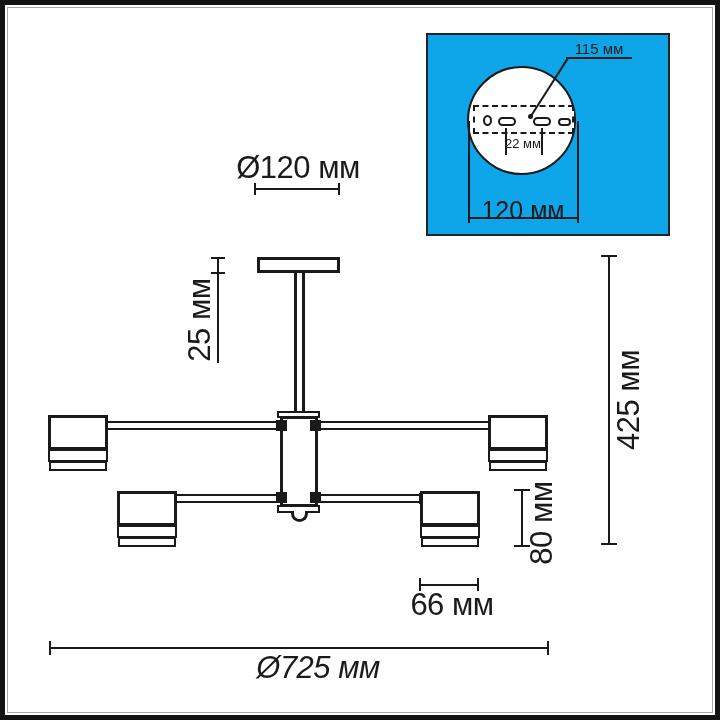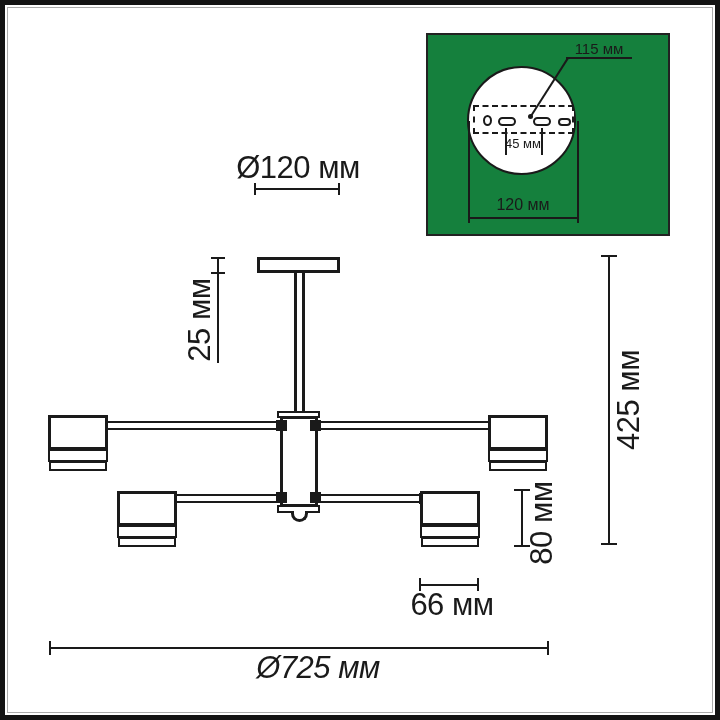--- a/index.html
+++ b/index.html
@@ -24,21 +24,21 @@
   .rot { transform: rotate(-90deg); }
   
   .arm { height: 9px; border-top: 2.5px solid #1a1a1a; border-bottom: 2.5px solid #1a1a1a; background: transparent; }
   .sq { width: 11px; height: 11px; background: #1a1a1a; }
   
   .lamp { width: 60px; height: 56px; }
   .lamp-shade { position: absolute; left: 0; top: 0; width: 60px; height: 35px; border: 3px solid #1a1a1a; background: #fff; box-sizing: border-box; }
   .lamp-ring1 { position: absolute; left: 0; top: 34px; width: 60px; height: 13px; border: 2.5px solid #1a1a1a; background: #fff; box-sizing: border-box; }
   .lamp-ring2 { position: absolute; left: 1px; top: 46px; width: 58px; height: 10px; border: 2.5px solid #1a1a1a; background: #fff; box-sizing: border-box; }
   
-  .inset-box { border: 2px solid #222222; background: #15803d; }
+  .inset-box { border: 2px solid #222222; background: #0ea5e9; }
   .inset-text { text-align: center; white-space: nowrap; }
 </style>
 </head>
 <body>
 
 <div class="abs" style="left:0;top:0;width:720px;height:720px;">
 
   <div class="abs dim-text" style="left:225px;top:151px;width:146px;height:34px;">Ø120 мм</div>
   <div class="abs ln" style="left:255px;top:188px;width:85px;height:2px;"></div>
   <div class="abs ln" style="left:254px;top:183px;width:2px;height:12px;"></div>
@@ -126,22 +126,22 @@
   <div class="abs" style="left:130px;top:83px;width:13px;height:8px;border:2px solid #1a1a1a;border-radius:5px;"></div>
 
   <div class="abs" style="left:100px;top:79px;width:5px;height:5px;background:#1a1a1a;border-radius:50%;"></div>
   <div class="abs ln" style="left:103px;top:80px;width:69px;height:2px;transform:rotate(-57.45deg);transform-origin:0 50%;"></div>
   <div class="abs ln" style="left:138px;top:22px;width:66px;height:2px;"></div>
 
   <div class="abs inset-text" style="left:133px;top:5px;width:76px;font-size:15px;">115 мм</div>
 
   <div class="abs ln" style="left:77px;top:93px;width:2px;height:27px;"></div>
   <div class="abs ln" style="left:113px;top:93px;width:2px;height:27px;"></div>
-  <div class="abs inset-text" style="left:73px;top:101px;width:44px;font-size:13px;">45 мм</div>
+  <div class="abs inset-text" style="left:73px;top:101px;width:44px;font-size:13px;">22 мм</div>
 
   <div class="abs ln" style="left:40px;top:86px;width:2px;height:102px;"></div>
   <div class="abs ln" style="left:149px;top:86px;width:2px;height:102px;"></div>
   <div class="abs ln" style="left:40px;top:182px;width:111px;height:2px;"></div>
-  <div class="abs inset-text" style="left:45px;top:161px;width:100px;font-size:16px;">120 мм</div>
+  <div class="abs inset-text" style="left:45px;top:161px;width:100px;font-size:25px;">120 мм</div>
 </div>
 
 <div class="frame-inner"></div>
 <div class="frame-outer"></div>
 
 </body></html>

